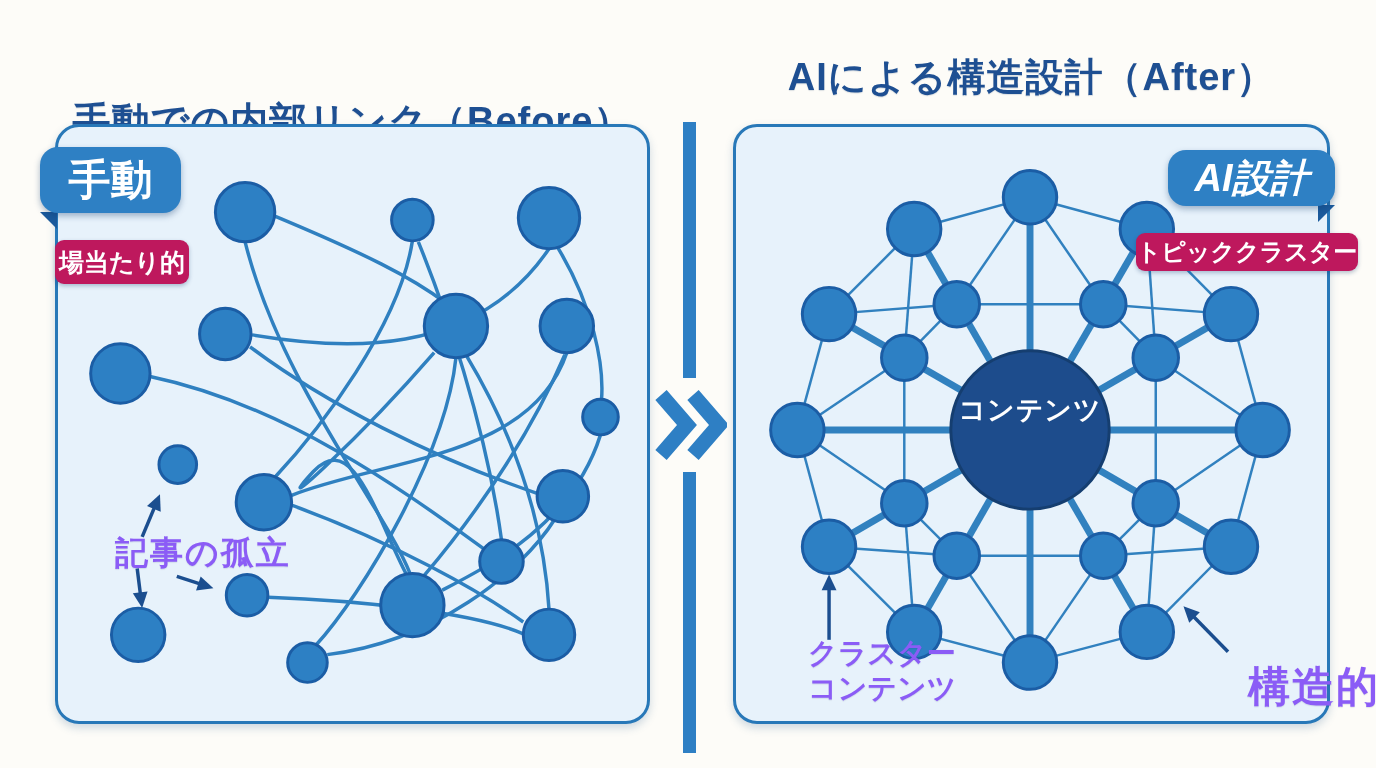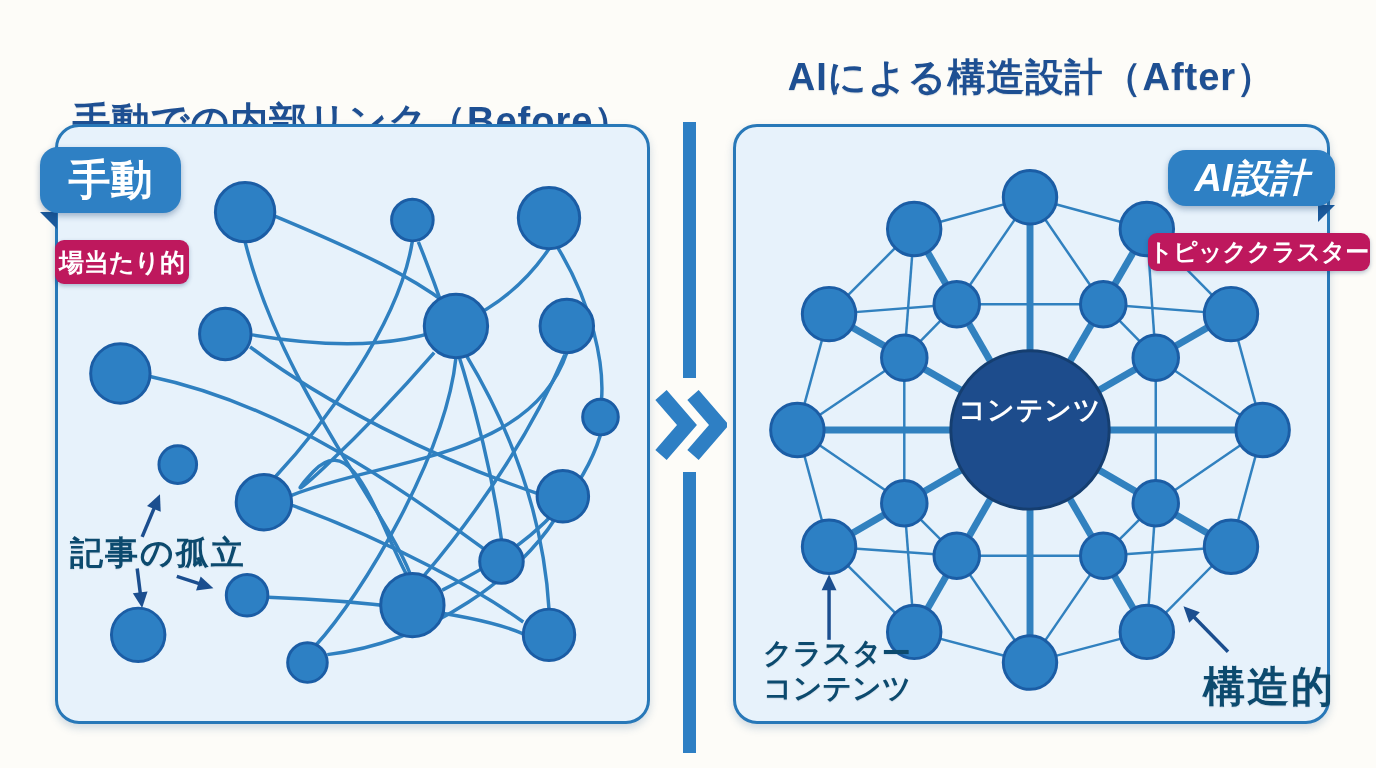--- a/index.html
+++ b/index.html
@@ -32,24 +32,25 @@
   #badge-ai{left:1168px;top:150px;width:167px;height:56px;font-size:38px;font-style:italic;}
   .fold{position:absolute;width:17px;height:17px;background:#1b5a9c;z-index:4;}
   #fold-manual{left:40px;top:212px;clip-path:polygon(0 0,100% 0,100% 100%);}
   #fold-ai{left:1318px;top:205px;clip-path:polygon(0 0,100% 0,0 100%);}
   .tag{
     position:absolute;background:#be185d;color:#fff;font-weight:bold;
     border-radius:9px;display:flex;align-items:center;justify-content:center;
     box-shadow:0 2px 4px rgba(15,55,105,.3);white-space:nowrap;z-index:5;
   }
   #tag-adhoc{left:55px;top:240px;width:134px;height:44px;font-size:25px;}
-  #tag-topic{left:1136px;top:233px;width:222px;height:38px;font-size:24px;margin-left:12px;}
+  #tag-topic{left:1136px;top:233px;width:222px;height:38px;font-size:24px;}
   .annotation{
-    position:absolute;color:#0c4a6e;font-weight:bold;z-index:5;white-space:nowrap;
+    position:absolute;color:#8b5cf6;font-weight:bold;z-index:5;white-space:nowrap;
     text-shadow:0 1px 1px rgba(30,60,100,.12);
+    margin-left:45px;
   }
   #label-isolation{left:70px;top:531px;font-size:33px;letter-spacing:2px;}
   #label-cluster{left:763px;top:636px;font-size:29px;line-height:1.2;}
   #label-structural{left:1203px;top:659px;font-size:42px;letter-spacing:2px;}
   #pillar-label{
     position:absolute;left:933px;top:392px;width:194px;text-align:center;
     color:#fff;font-weight:bold;font-size:27px;line-height:1.35;z-index:6;
     letter-spacing:1px;
   }
   .divider-bar{position:absolute;left:683px;width:13px;background:#2e7fc4;z-index:2;}

